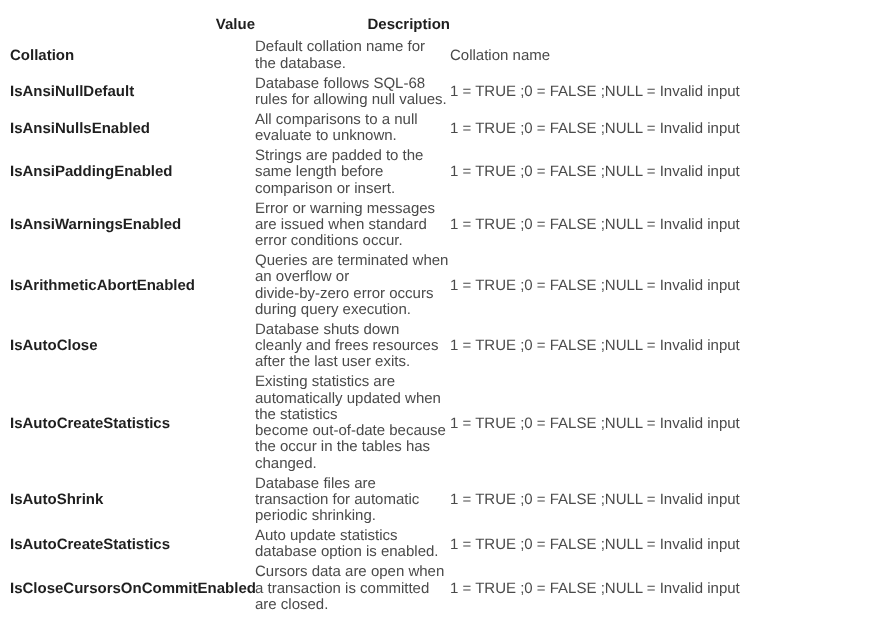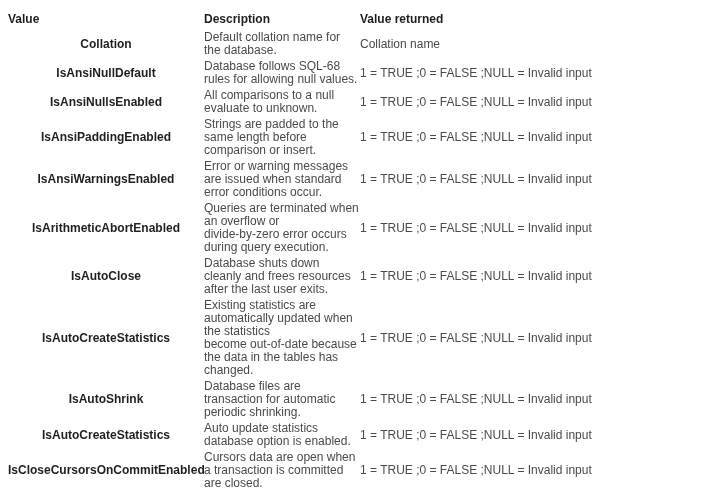--- a/index.html
+++ b/index.html
@@ -20,34 +20,34 @@
     table-layout: fixed;
     width: 787px;           
     margin: 13px 0 0 8px;
     border: none;
   }
   table.props col.c-name     { width: 196px; }
   table.props col.c-desc     { width: 156px; }
   table.props col.c-returned { width: 435px; }
   table.props th {
     font-weight: bold;
-    text-align: left;
+    text-align: right;
     vertical-align: top;
     padding: 0 0 4px 0;
     color: var(--heading-text, #1f1f1f);
   }
   table.props td {
     vertical-align: middle;
     padding: 1px 0 2px 0;
     border: none;
   }
   td.cell-name {
     font-weight: bold;
     color: var(--heading-text, #1f1f1f);
-    text-align: center;
+    text-align: left;
   }
   td.cell-desc {
     color: var(--body-text, #4a4a4a);
     white-space: pre-line;   
     text-align: left;
     margin-left: 21px;
   }
   td.cell-returned {
     color: var(--body-text, #4a4a4a);
     text-align: left;
@@ -109,21 +109,21 @@
 
   <tr>
     <td class="cell-name">IsAutoClose</td>
     <td class="cell-desc">Database shuts down cleanly and frees resources after the last user exits.</td>
     <td class="cell-returned">1 = TRUE ;0 = FALSE ;NULL = Invalid input</td>
   </tr>
 
   <tr>
     <td class="cell-name">IsAutoCreateStatistics</td>
     <td class="cell-desc">Existing statistics are automatically updated when the statistics
-become out-of-date because the data in the tables has changed.</td>
+become out-of-date because the occur in the tables has changed.</td>
     <td class="cell-returned">1 = TRUE ;0 = FALSE ;NULL = Invalid input</td>
   </tr>
 
   <tr>
     <td class="cell-name">IsAutoShrink</td>
     <td class="cell-desc">Database files are transaction for automatic periodic shrinking.</td>
     <td class="cell-returned">1 = TRUE ;0 = FALSE ;NULL = Invalid input</td>
   </tr>
 
   <tr>

